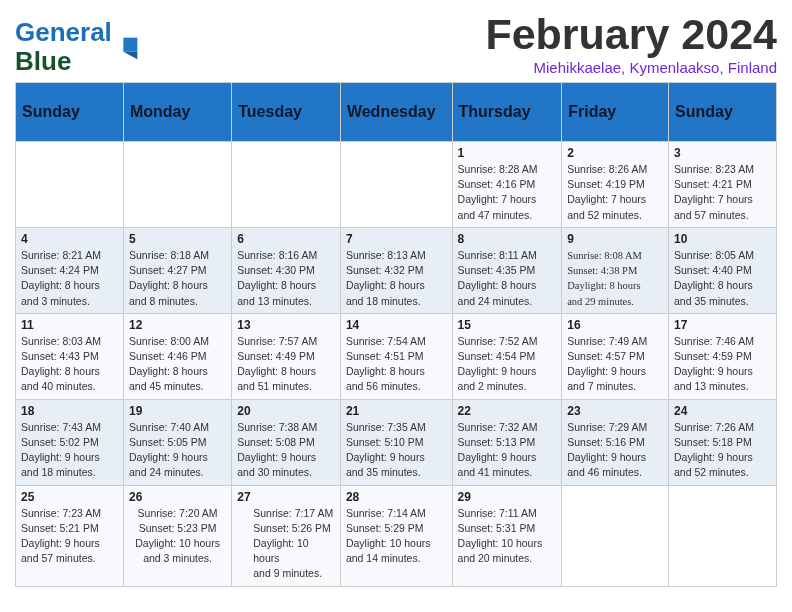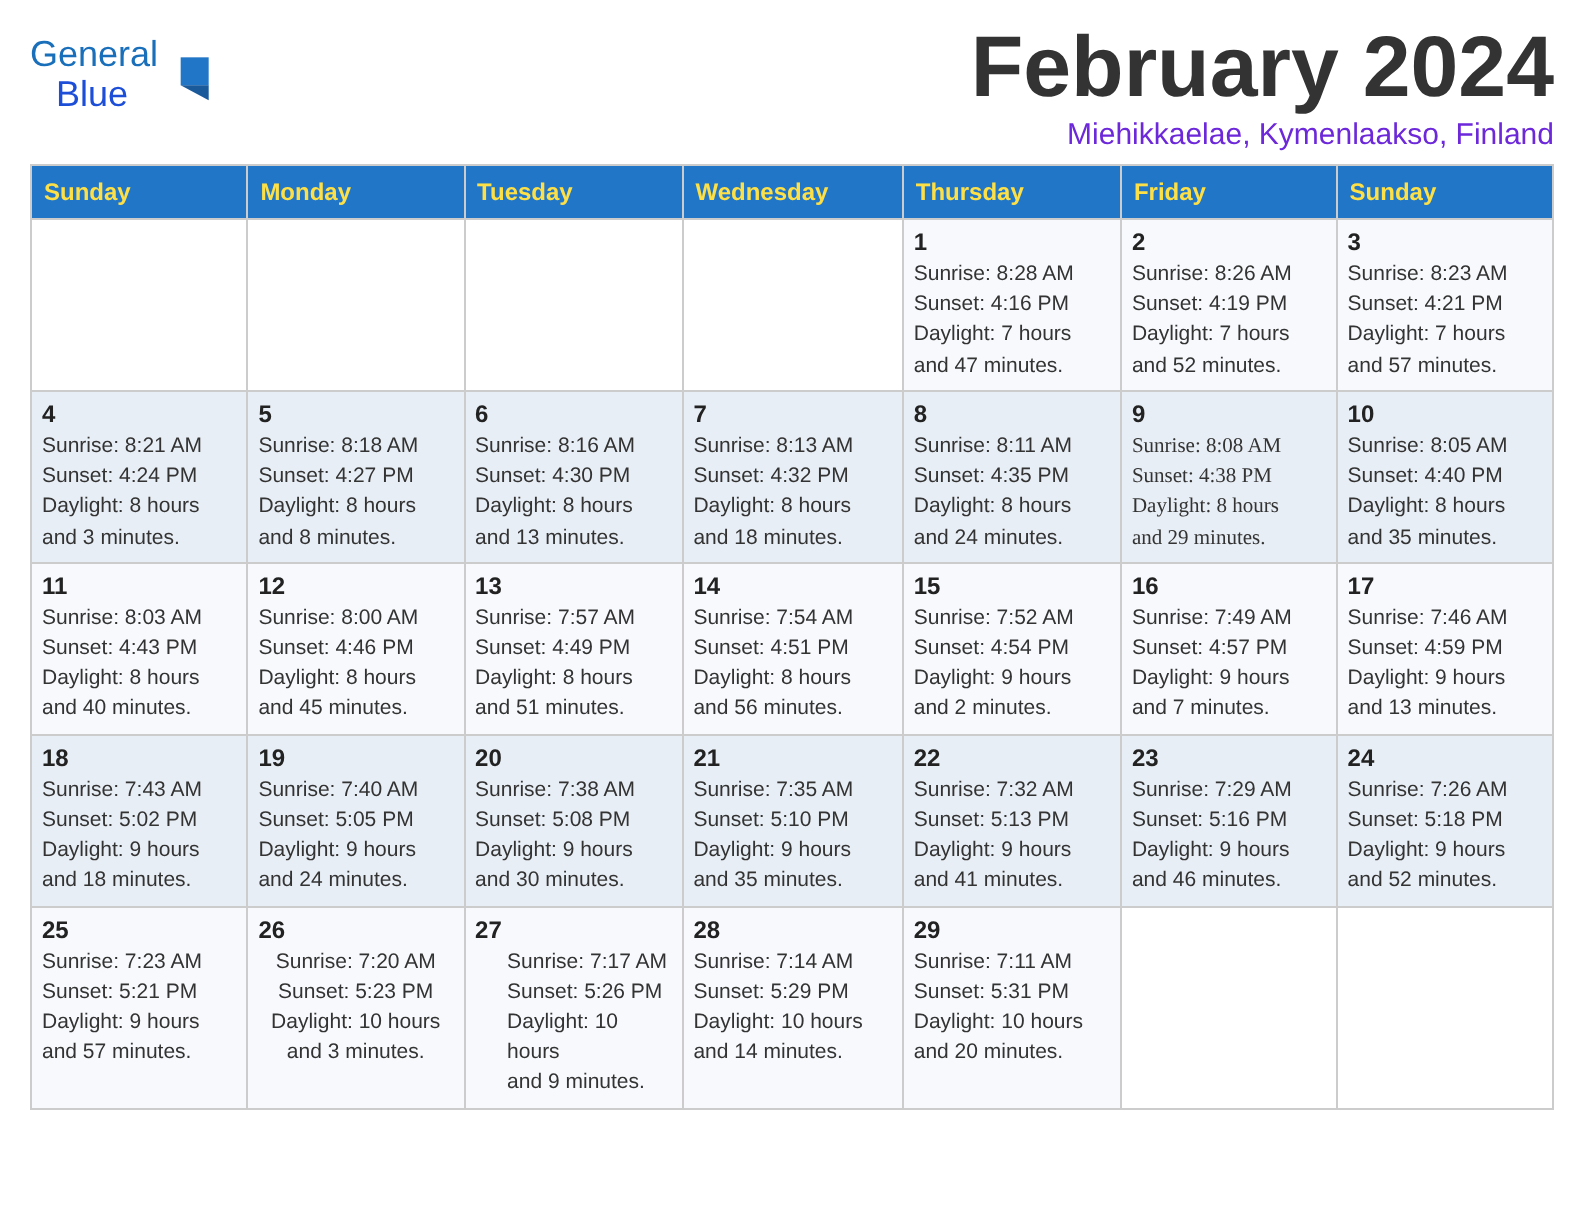--- a/index.html
+++ b/index.html
@@ -15,22 +15,22 @@
       justify-content: space-between;
       align-items: flex-start;
       margin-bottom: 6px;
     }
     .logo {
       display: flex;
       align-items: center;
       margin-top: 8px;
     }
     .logo-text {
-      font-size: 18px;
-      font-weight: normal;
+      font-size: 26px;
+      font-weight: bold;
       color: #333;
       line-height: 1.1;
     }
     .logo-text span {
       color: #1a6fba;
     }
     .logo-icon {
       width: 28px;
       height: 28px;
       margin-left: 2px;
@@ -48,24 +48,24 @@
       color: #6d28d9;
       font-weight: normal;
     }
     .calendar {
       width: 100%;
       border-collapse: collapse;
       font-size: 11px;
     }
     .calendar th {
       background-color: #2176c7;
-      color: #fde047;
+      color: #0f172a;
       text-align: left;
-      padding: 6px 6px;
-      font-size: 12px;
+      padding: 20px 6px;
+      font-size: 16px;
       font-weight: bold;
       border: 1px solid #ccc;
     }
     .calendar td {
       border: 1px solid #ccc;
       vertical-align: top;
       padding: 4px 5px;
       width: 113px;
       min-height: 80px;
       height: 80px;
@@ -94,21 +94,21 @@
     }
   </style>
 </head>
 <body>
 
 <div class="header-area">
   <div class="logo">
     <div>
       <div class="logo-text">
         <span>General</span><br>
-        <span style="color:#1d4ed8;margin-left:13px;">Blue</span>
+        <span style="color:#14532d;">Blue</span>
       </div>
     </div>
     <svg class="logo-icon" viewBox="0 0 30 30">
       <polygon points="10,5 25,5 25,20 10,20" fill="#2176c7"></polygon>
       <polygon points="10,20 25,20 25,28" fill="#1a5a9a"></polygon>
     </svg>
   </div>
   <div class="title-area">
     <div class="month-title">February 2024</div>
     <div class="location-title">Miehikkaelae, Kymenlaakso, Finland</div>

